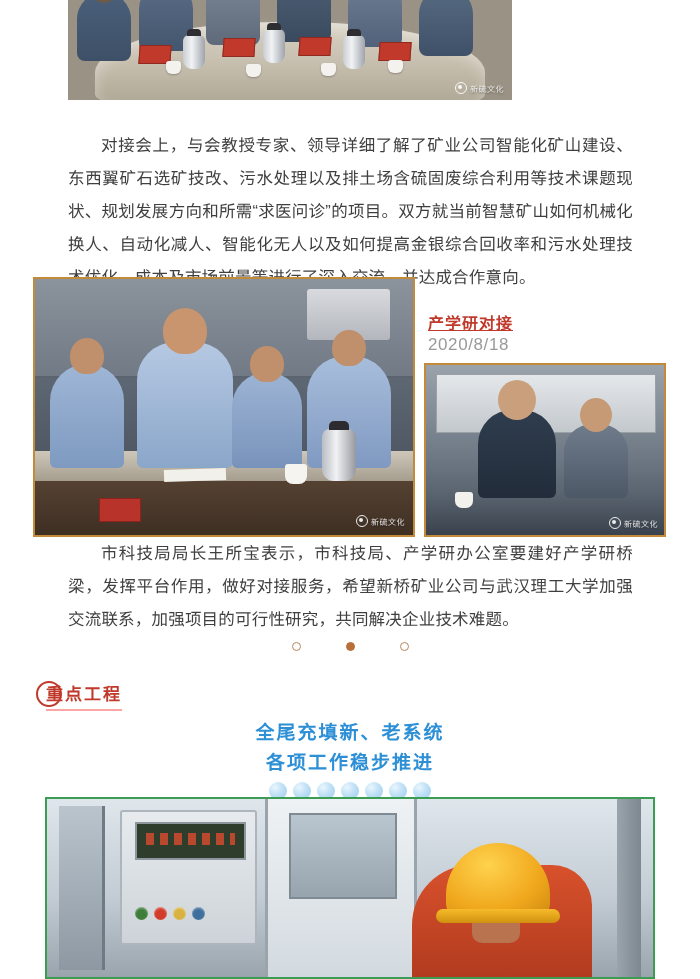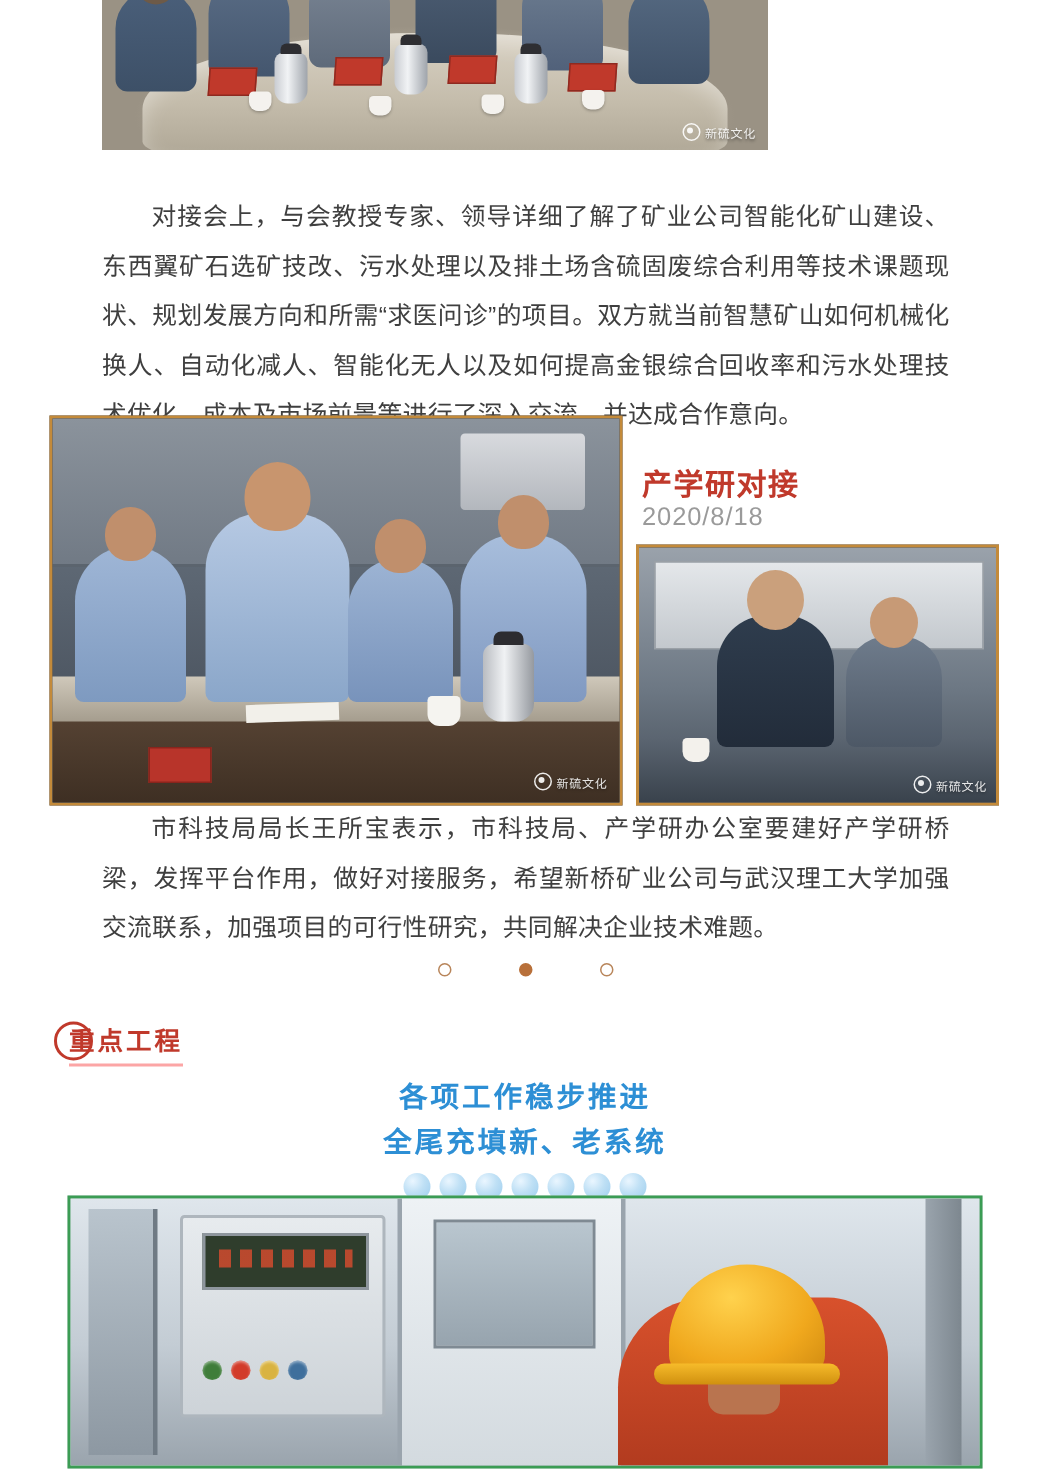--- a/index.html
+++ b/index.html
@@ -372,25 +372,26 @@
   }
 
   
   .caption-block {
     position: absolute;
     left: 428px;
     top: 312px;
     width: 230px;
   }
   .caption-title {
-    font-size: 20px;
+    font-size: 16px;
     font-weight: bold;
     color: #c0392b;
     letter-spacing: 1px;
     line-height: 24px;
+    text-decoration: underline;
   }
   .caption-date {
     font-size: 17px;
     color: #9a9a9a;
     letter-spacing: .6px;
     line-height: 18px;
   }
 
   
   .dots {
@@ -697,22 +698,22 @@
     <span class="dot filled"></span>
     <span class="dot"></span>
   </div>
 
   <div class="section-head">
     <span class="ring"></span>
     <span class="label">重点工程</span>
   </div>
 
   <div class="blue-title">
+    <div class="line">全尾充填新、老系统</div>
     <div class="line">各项工作稳步推进</div>
-    <div class="line">全尾充填新、老系统</div>
   </div>
   <div class="bubbles">
     <span class="bubble"></span>
     <span class="bubble"></span>
     <span class="bubble"></span>
     <span class="bubble"></span>
     <span class="bubble"></span>
     <span class="bubble"></span>
     <span class="bubble"></span>
   </div>

